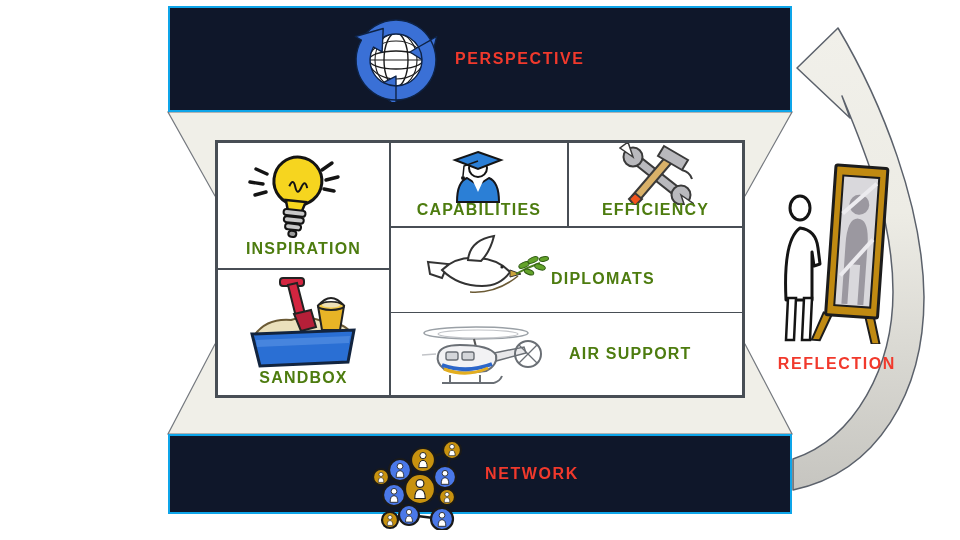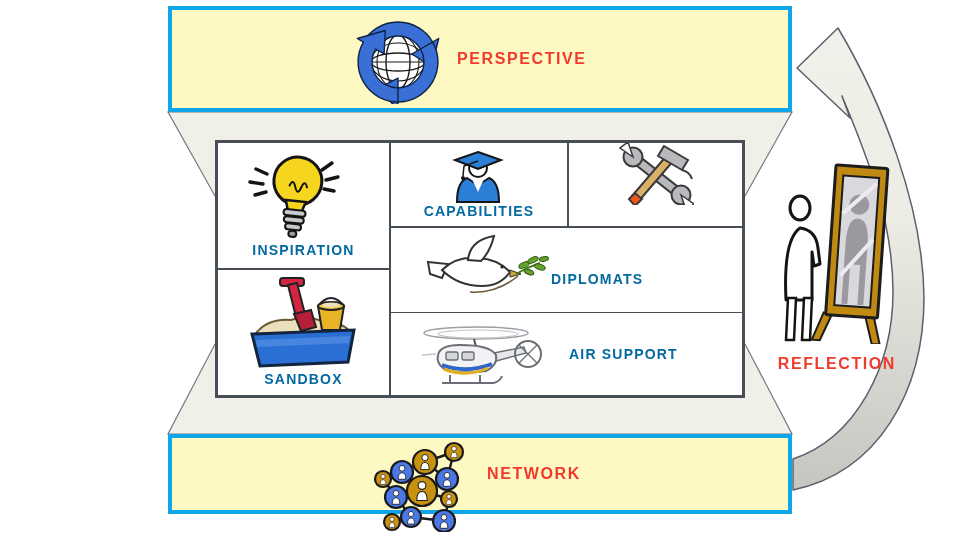--- a/index.html
+++ b/index.html
@@ -3,28 +3,28 @@
 <meta charset="utf-8">
 <style>
   html,body{margin:0;padding:0;}
   body{
     width:960px;height:540px;position:relative;overflow:hidden;
     background:#ffffff;
     font-family:"Liberation Sans",sans-serif;
   }
   .abs{position:absolute;}
   .panel-box{
-    position:absolute;background:#fef9c3;border:4px solid #0ea5e9;box-sizing:border-box;
+    position:absolute;background:#0f172a;border:2px solid #0ea5e9;box-sizing:border-box;
     display:flex;align-items:center;
   }
   .lbl{
     font-weight:bold;letter-spacing:1.6px;white-space:nowrap;
   }
   .lbl-red{color:#F1392C;font-size:16px;}
-  .lbl-orange{color:#0369a1;font-size:14px;letter-spacing:1.2px;}
+  .lbl-orange{color:#4d7c0f;font-size:16px;letter-spacing:1.2px;}
   .grid{
     position:absolute;left:215px;top:140px;width:530px;height:258px;
     border:2px solid #484E55;box-sizing:border-box;background:#ffffff;
   }
   .cell{
     position:absolute;border:1px solid #484E55;box-sizing:border-box;background:#ffffff;
   }
   .cell-label-center{
     position:absolute;left:0;right:0;text-align:center;
   }
@@ -155,20 +155,21 @@
           <polygon points="62,52 75,61 67,67" fill="#ffffff" stroke="#3A3A3A" stroke-width="1.5"></polygon>
         </g>
         <g>
           <polygon points="13,53 49,11 55,17 19,59" fill="#D9B169" stroke="#3A3A3A" stroke-width="2"></polygon>
           <polygon points="10,56 16,50 23,56 16,63" fill="#F2541D" stroke="#3A3A3A" stroke-width="2"></polygon>
           <polygon points="45,3 69,17 63,27 39,13" fill="#B9B9BD" stroke="#3A3A3A" stroke-width="2"></polygon>
           <path d="M63,27 q8,2 10,9" fill="none" stroke="#3A3A3A" stroke-width="2"></path>
         </g>
       </svg>
     </div>
+    <div class="lbl lbl-orange cell-label-center" style="bottom:7px;">EFFICIENCY</div>
   </div>
 
   <div class="cell" style="left:173px;top:85px;width:353px;height:104px;">
     <div class="icon-wrap" style="left:35px;top:6px;">
       <svg width="125" height="70" viewBox="0 0 125 70">
         <path d="M92,42 Q70,60 44,58" fill="none" stroke="#6B5A35" stroke-width="1.6"></path>
         <polygon points="2,28 22,30 16,44 4,40" fill="#ffffff" stroke="#333333" stroke-width="2"></polygon>
         <path d="M16,36 Q30,22 52,24 Q72,25 84,38 Q74,52 56,52 Q32,52 16,36 Z" fill="#ffffff" stroke="#333333" stroke-width="2"></path>
         <path d="M42,26 Q44,6 68,2 Q64,18 55,27 Z" fill="#ffffff" stroke="#333333" stroke-width="2"></path>
         <circle cx="76" cy="33" r="1.6" fill="#222222"></circle>

